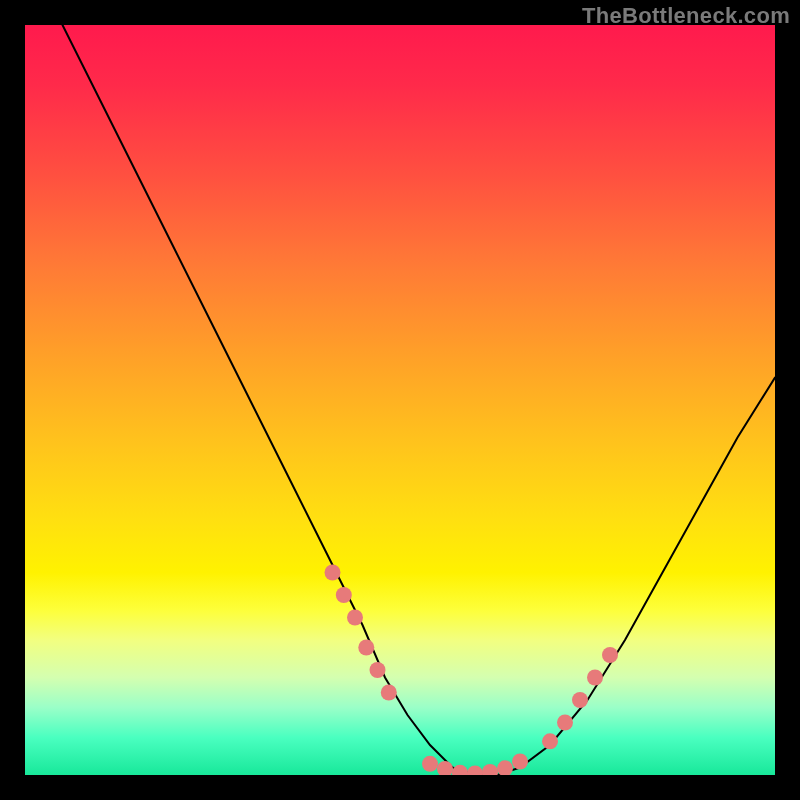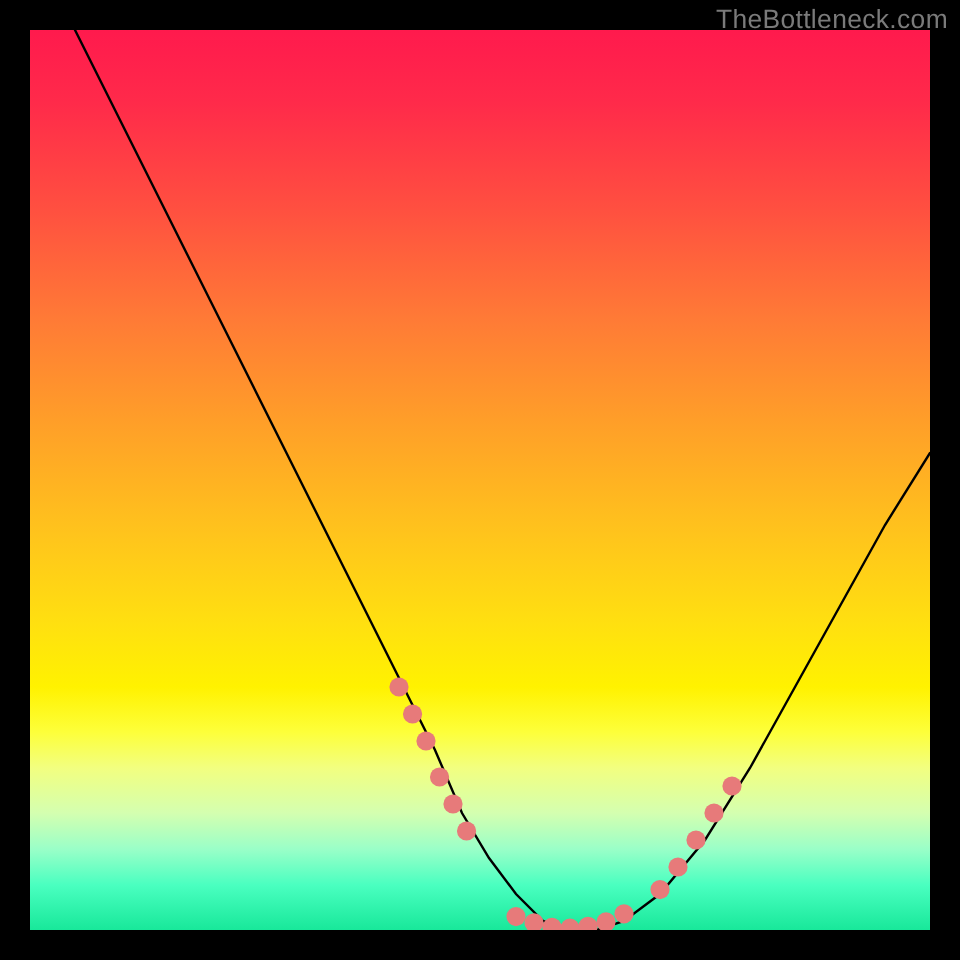--- a/index.html
+++ b/index.html
@@ -40,21 +40,21 @@
       #9affc8 91%,
       #4affc0 95%,
       #18e89a 100%);
   }
   .watermark {
     position: absolute;
     top: 3px;
     right: 10px;
     color: #7a7a7a;
     font-size: 22px;
-    font-weight: 400;
+    font-weight: 700;
     letter-spacing: 0.3px;
   }
   svg.overlay {
     position: absolute;
     left: 25px;
     top: 25px;
     width: 750px;
     height: 750px;
   }
 </style>

